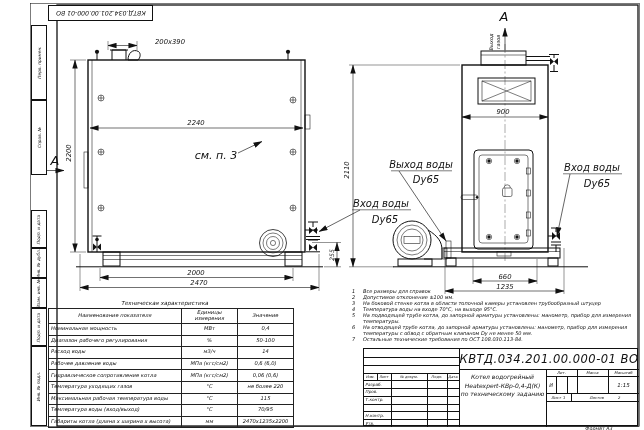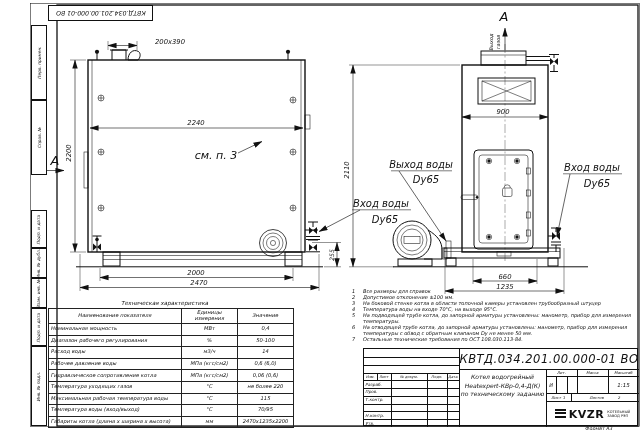--- a/index.html
+++ b/index.html
@@ -467,24 +467,16 @@
 
     <div class="tb-txt tb-c" style="left:182px;top:44px;width:25px;height:8px;font-size:3.8px;gap:2px">
       <span>Лист</span>
       <span>1</span>
     </div>
     <div class="tb-txt tb-c" style="left:207px;top:44px;width:68px;height:8px;font-size:3.8px;gap:14px">
       <span>Листов</span>
       <span>2</span>
     </div>
 
-    <div class="logo">
-      <div class="logo-bars"></div>
-      <span class="logo-kvzr">KVZR</span>
-      <div class="logo-cap">
-        <div>КОТЕЛЬНЫЙ</div>
-        <div>ЗАВОД РЭП</div>
-      </div>
-    </div>
   </div>
 
   <div class="fmt">Формат А3</div>
 </div>
 
 </body></html>

